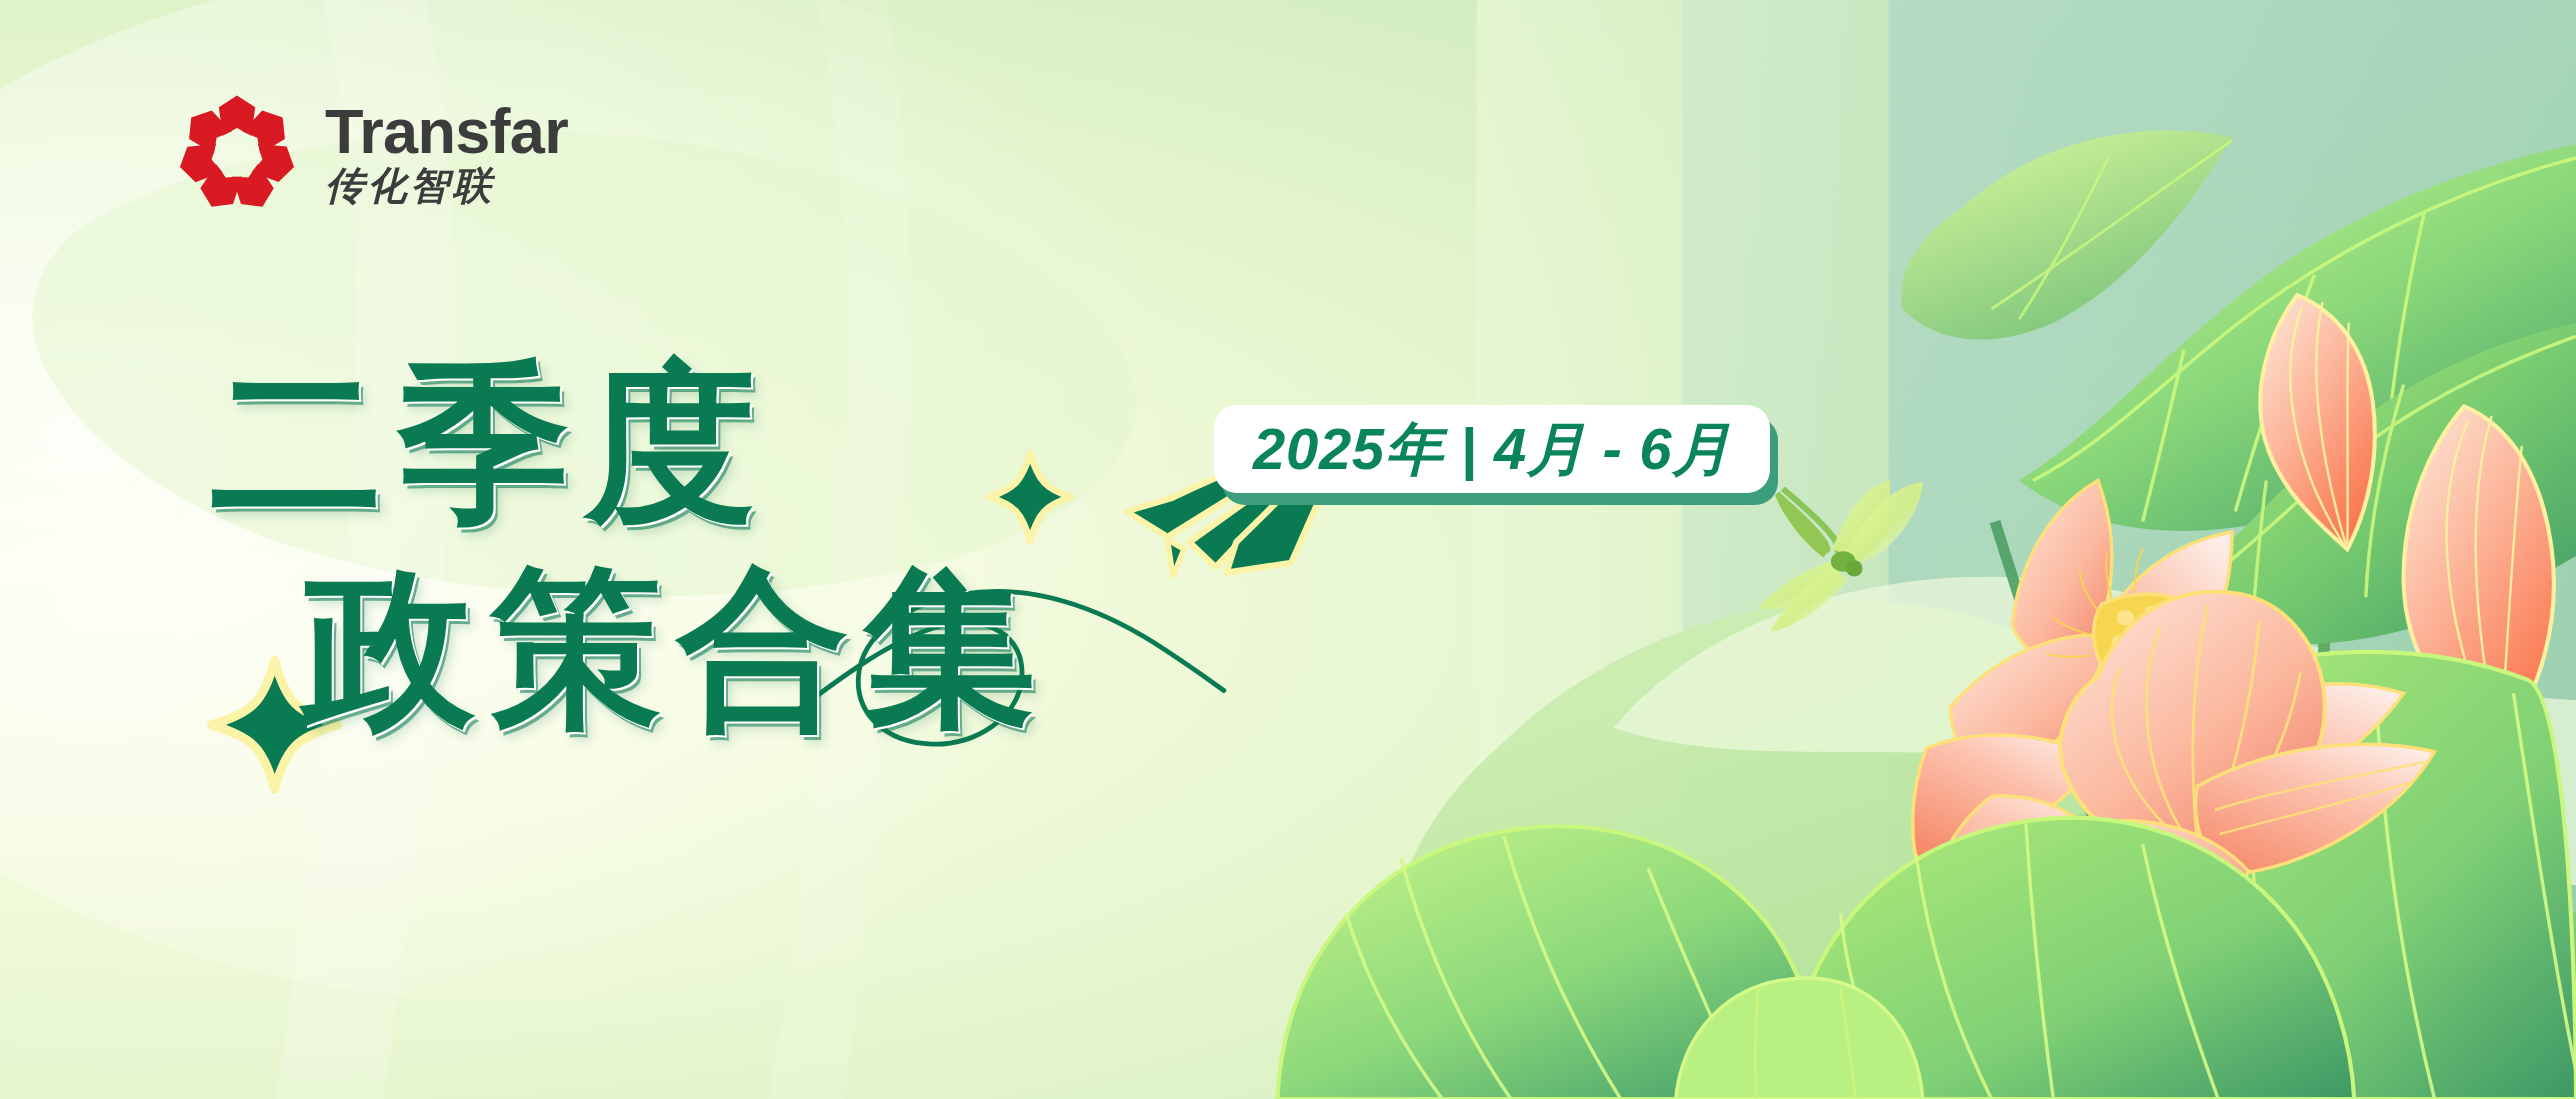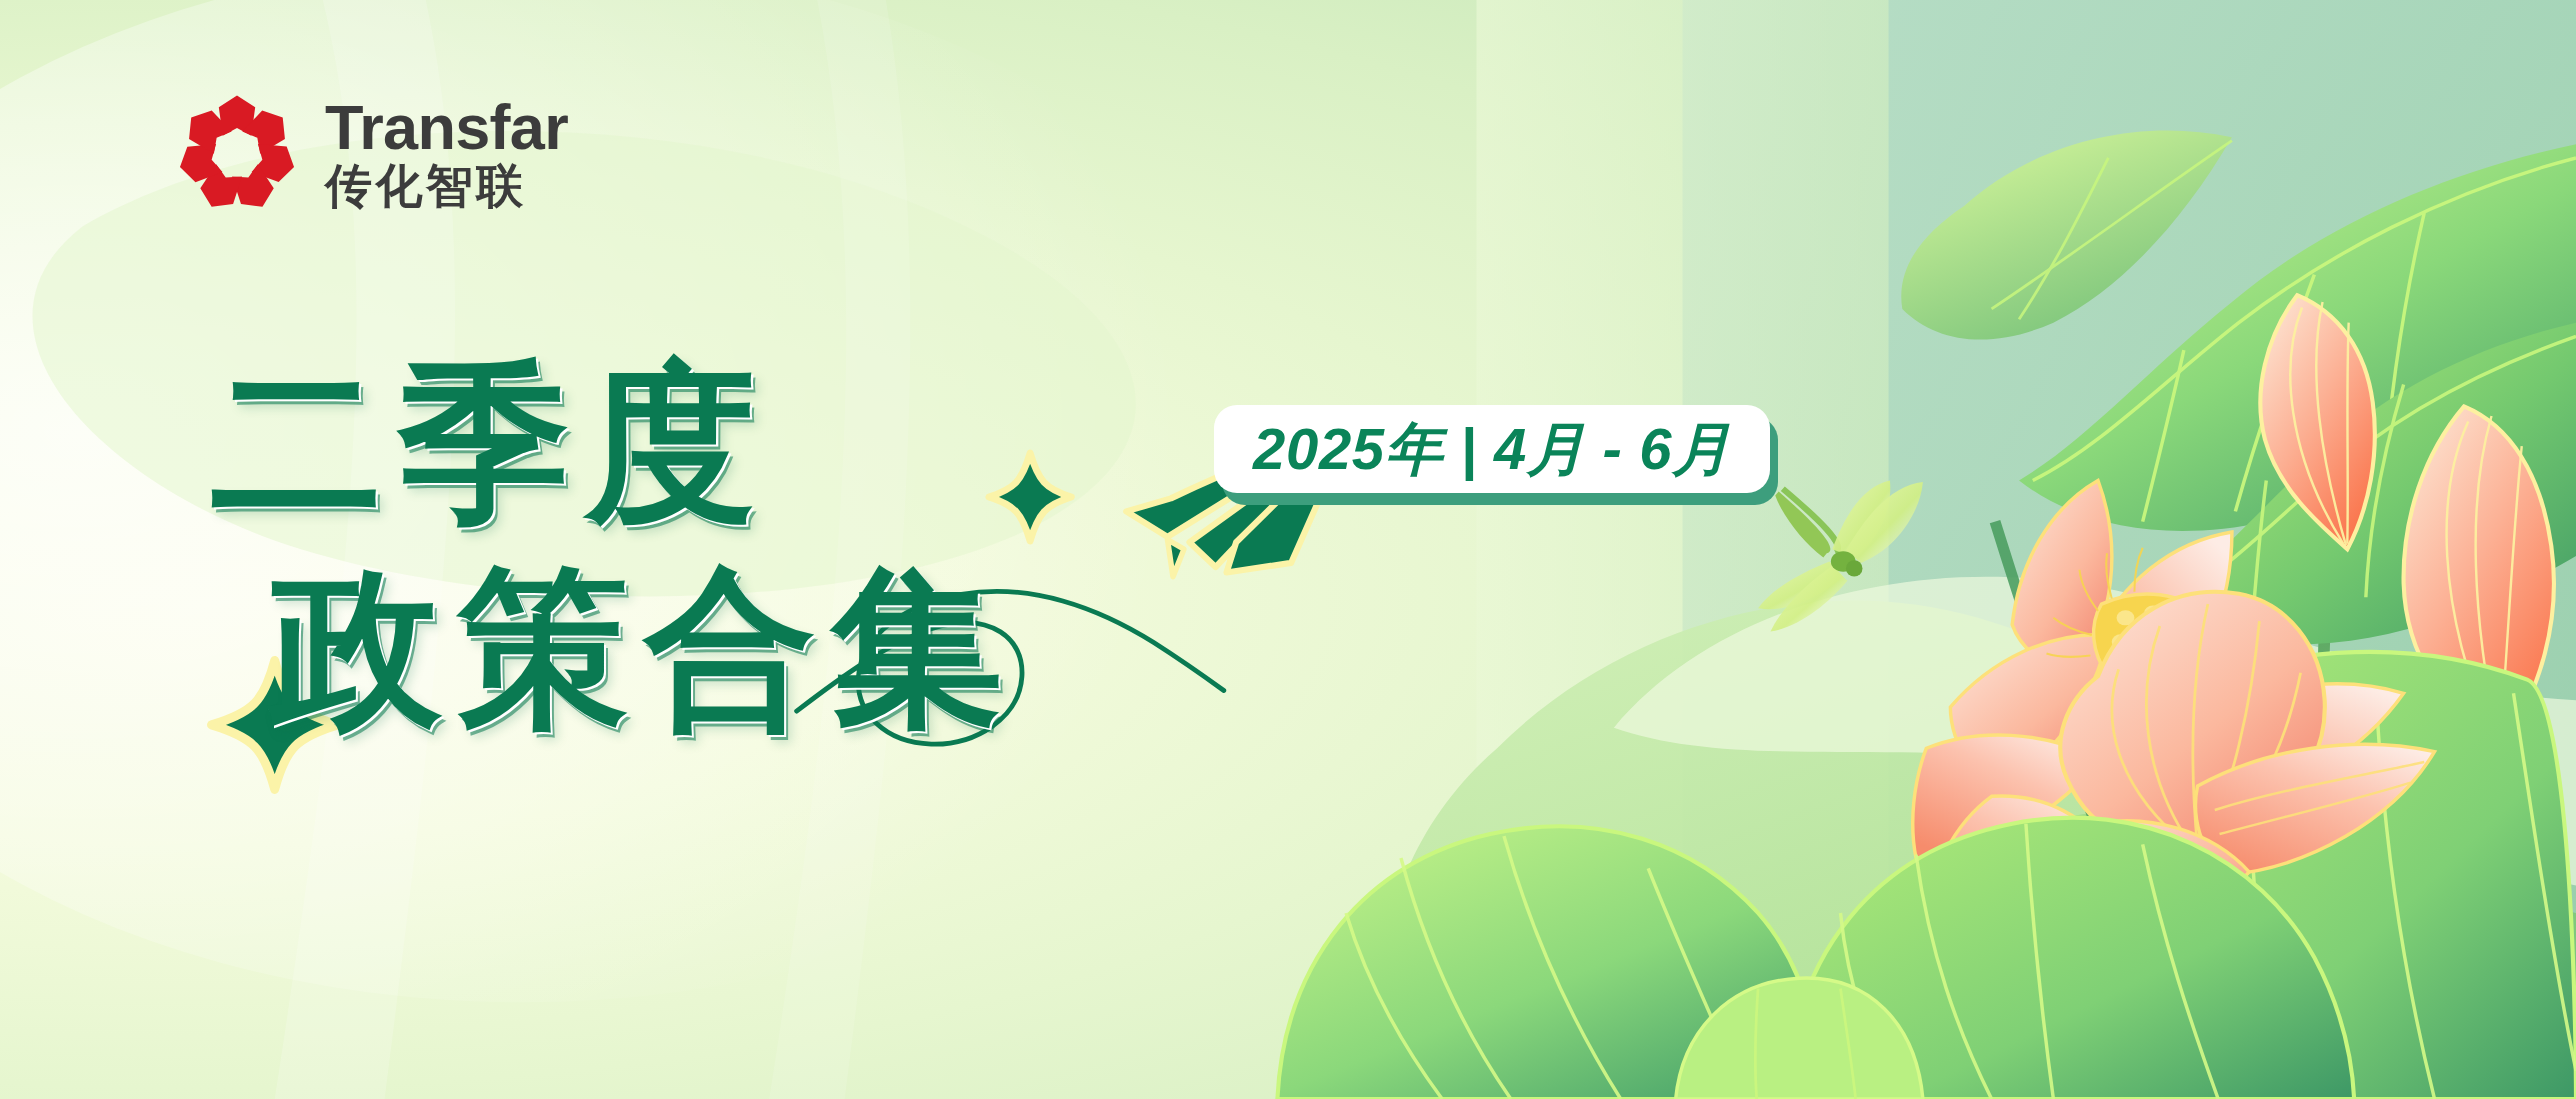--- a/index.html
+++ b/index.html
@@ -23,22 +23,22 @@
     display:flex; align-items:center; gap:23px;
     z-index:40;
   }
   .logo-mark{width:130px;height:130px;flex:0 0 auto;}
   .logo-words{display:flex;flex-direction:column;gap:1.4px;}
   .logo-en{
     font-size:63px;font-weight:700;color:#3c3c3c;
     letter-spacing:-0.7px;line-height:1.0;
   }
   .logo-cn{
-    font-size:47px;font-weight:700;color:#3c3c3c;
-    letter-spacing:3.4px;line-height:1.1;
+    font-size:39px;font-weight:700;color:#3c3c3c;
+    letter-spacing:3.4px;line-height:1.1;font-style:italic;
   }
 
   
   .headline{
     position:absolute;
     left:190px; top:357px;
     z-index:35;
     user-select:none;
   }
   .hl-line{
@@ -53,21 +53,21 @@
     margin-left:20.6px;
     text-shadow:
       2.1px 2.1px 0 #ffffff,
       4.1px 4.8px 0 rgba(10,122,82,0.55),
       6.9px 8.2px 11px rgba(10,110,70,0.18);
   }
   .hl-line.two{
     font-size:172px;
     letter-spacing:15px;
     margin-top:33px;
-    margin-left:80px;
+    margin-left:113px;
     text-shadow:
       2.1px 2.1px 0 #ffffff,
       4.1px 4.8px 0 rgba(10,122,82,0.55),
       6.9px 8.2px 11px rgba(10,110,70,0.18);
   }
 
   
   .date-badge{
     position:absolute;
     left:1214px; top:405px;

